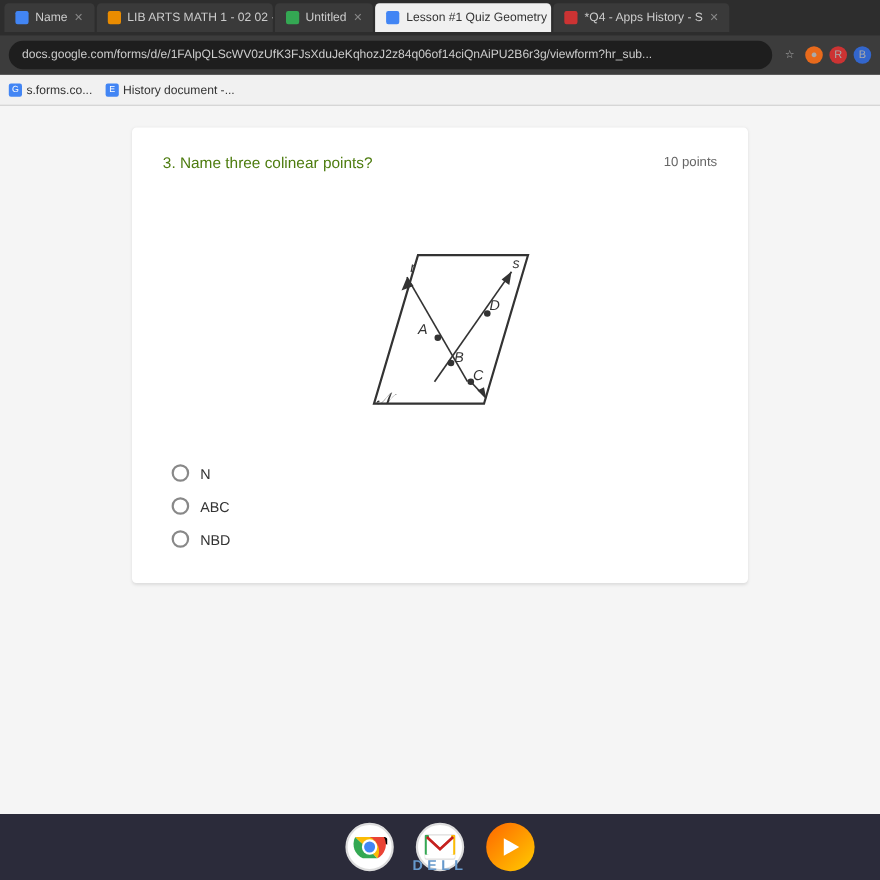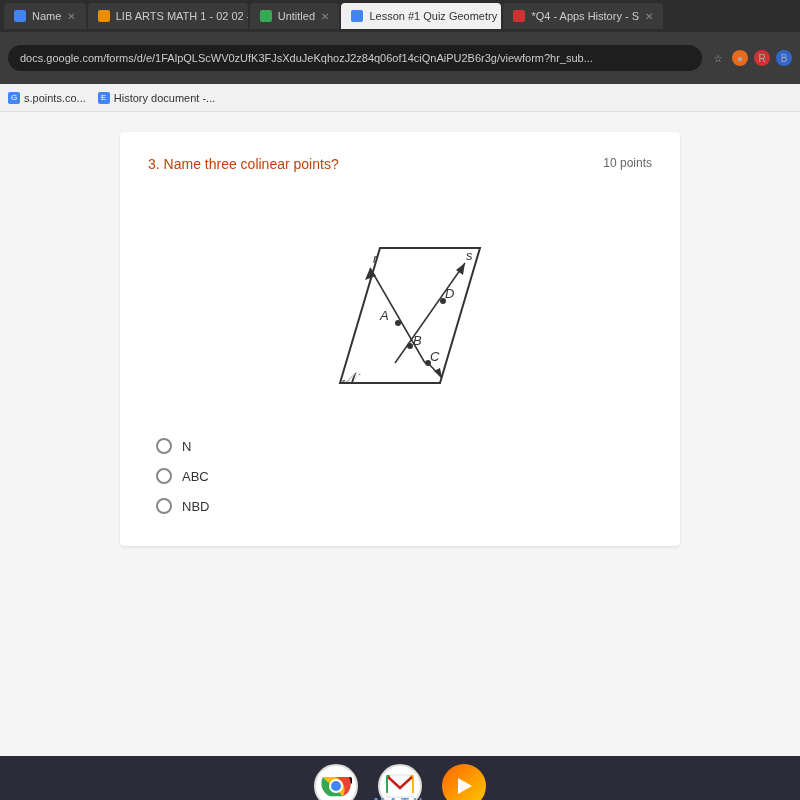--- a/index.html
+++ b/index.html
@@ -50,21 +50,21 @@
 
     .tab-favicon {
       width: 12px;
       height: 12px;
       border-radius: 2px;
       flex-shrink: 0;
     }
 
     
     .address-bar {
-      height: 52px;
+      height: 36px;
       background: #3c3c3c;
       display: flex;
       align-items: center;
       padding: 0 8px;
       gap: 8px;
     }
 
     .address-input {
       flex: 1;
       height: 26px;
@@ -148,21 +148,21 @@
 
     .question-header {
       display: flex;
       justify-content: space-between;
       align-items: flex-start;
       margin-bottom: 16px;
     }
 
     .question-text {
       font-size: 14px;
-      color: #c2410c;
+      color: #4d7c0f;
       font-weight: 400;
     }
 
     .points-label {
       font-size: 12px;
       color: #666;
       white-space: nowrap;
     }
 
     
@@ -272,21 +272,21 @@
       <div class="addr-icon">☆</div>
       <div class="addr-icon orange">●</div>
       <div class="addr-icon red-circle">R</div>
       <div class="addr-icon blue-circle">B</div>
     </div>
   </div>
 
   <div class="bookmarks-bar">
     <div class="bookmark-item">
       <div class="bookmark-icon">G</div>
-      <span>s.points.co...</span>
+      <span>s.forms.co...</span>
     </div>
     <div class="bookmark-item">
       <div class="bookmark-icon" style="background:#4285f4;">E</div>
       <span>History document -...</span>
     </div>
   </div>
 
   <div class="main-content">
     <div class="question-card">
 
@@ -377,16 +377,16 @@
         <path d="M2 5 L14 16 L26 5" fill="none" stroke="#c5221f" stroke-width="2.5"></path>
       </svg>
     </div>
 
     <div class="dock-icon" style="background: linear-gradient(135deg, #ff6600, #ffcc00); border-radius:50%;">
       <svg width="24" height="24" viewBox="0 0 24 24">
         <polygon points="6,4 20,12 6,20" fill="white"></polygon>
       </svg>
     </div>
 
-    <span class="dell-logo" style="position:absolute; bottom:6px; left:50%; transform:translateX(-50%); font-size:13px; font-weight:bold; color:#6699cc; letter-spacing:4px;">MATH</span>
+    <span class="dell-logo" style="position:absolute; bottom:6px; left:50%; transform:translateX(-50%); font-size:13px; font-weight:bold; color:#6699cc; letter-spacing:4px;">DELL</span>
   </div>
 
 </div>
 
 </body></html>

